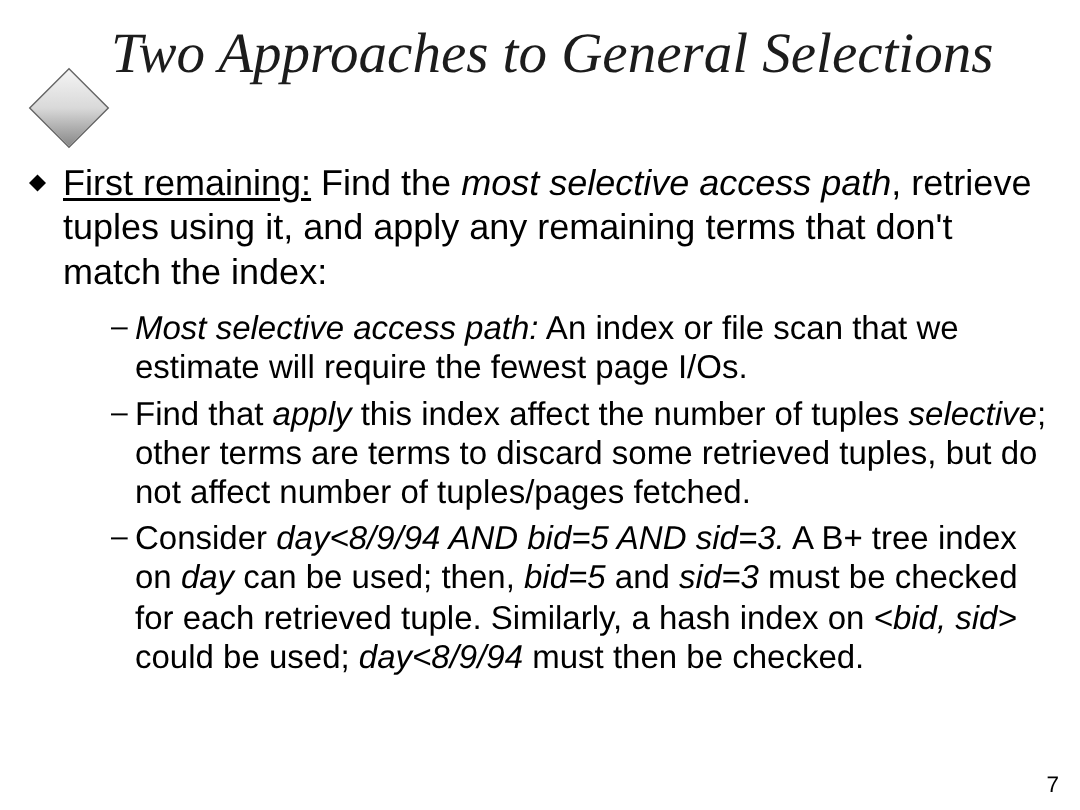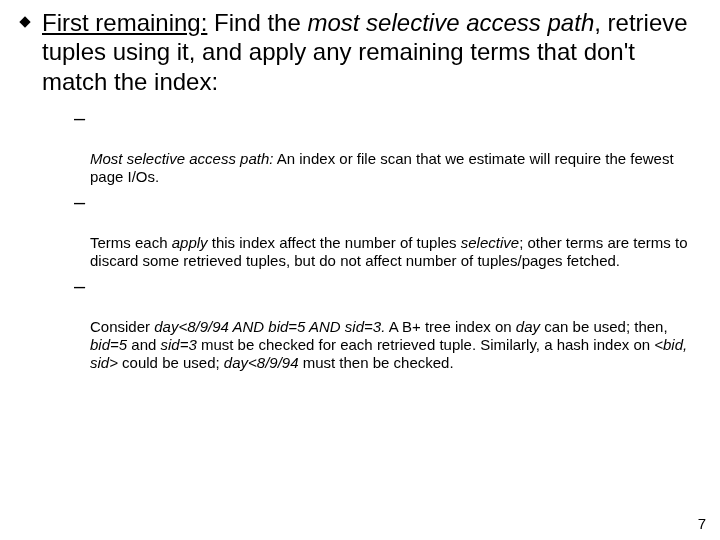--- a/index.html
+++ b/index.html
@@ -78,37 +78,42 @@
     margin-bottom: 4px;
   }
   .dash {
     flex: 0 0 auto;
     width: 16px;
     font-size: 20px;
     line-height: 1.2;
     text-align: left;
   }
   .lvl2-text {
-    font-size: 15px;
+    font-size: 22px;
     line-height: 1.2;
-    margin-top: 44px;
   }
   .pagenum {
     position: absolute;
     right: 14px;
     bottom: 8px;
     font-size: 15px;
     color: #000;
   }
 </style>
 </head>
 <body>
 
 <div class="slide">
 
+  <div class="title-row">
+    <div class="diamond-wrap">
+      <div class="diamond"></div>
+    </div>
+    <div class="title">Two Approaches to General Selections</div>
+  </div>
 
   <div class="body">
 
     <div class="lvl1">
       <span class="bullet-diamond">
         <svg width="14" height="14" viewBox="0 0 14 14">
           <rect x="3" y="3" width="8" height="8" fill="#000" transform="rotate(45 7 7)"></rect>
         </svg>
       </span>
       <span class="lvl1-text">
@@ -121,21 +126,21 @@
       <div class="lvl2">
         <span class="dash">–</span>
         <span class="lvl2-text">
           <span class="it">Most selective access path:</span><span> An index or file scan that we estimate will require the fewest page I/Os.</span>
         </span>
       </div>
 
       <div class="lvl2">
         <span class="dash">–</span>
         <span class="lvl2-text">
-          <span>Terms each </span><span class="it">apply</span><span> this index affect the number of tuples </span><span class="it">selective</span><span>; other terms are terms to discard some retrieved tuples, but do not affect number of tuples/pages fetched.</span>
+          <span>Find that </span><span class="it">apply</span><span> this index affect the number of tuples </span><span class="it">selective</span><span>; other terms are terms to discard some retrieved tuples, but do not affect number of tuples/pages fetched.</span>
         </span>
       </div>
 
       <div class="lvl2">
         <span class="dash">–</span>
         <span class="lvl2-text">
           <span>Consider </span><span class="it">day&lt;8/9/94 AND bid=5 AND sid=3.</span><span> A B+ tree index on  </span><span class="it">day</span><span> can be used; then, </span><span class="it">bid=5</span><span> and </span><span class="it">sid=3</span><span> must be checked for each retrieved tuple.  Similarly, a hash index on </span><span class="it">&lt;bid, sid&gt;</span><span> could be used; </span><span class="it">day&lt;8/9/94</span><span> must then be checked.</span>
         </span>
       </div>
 

